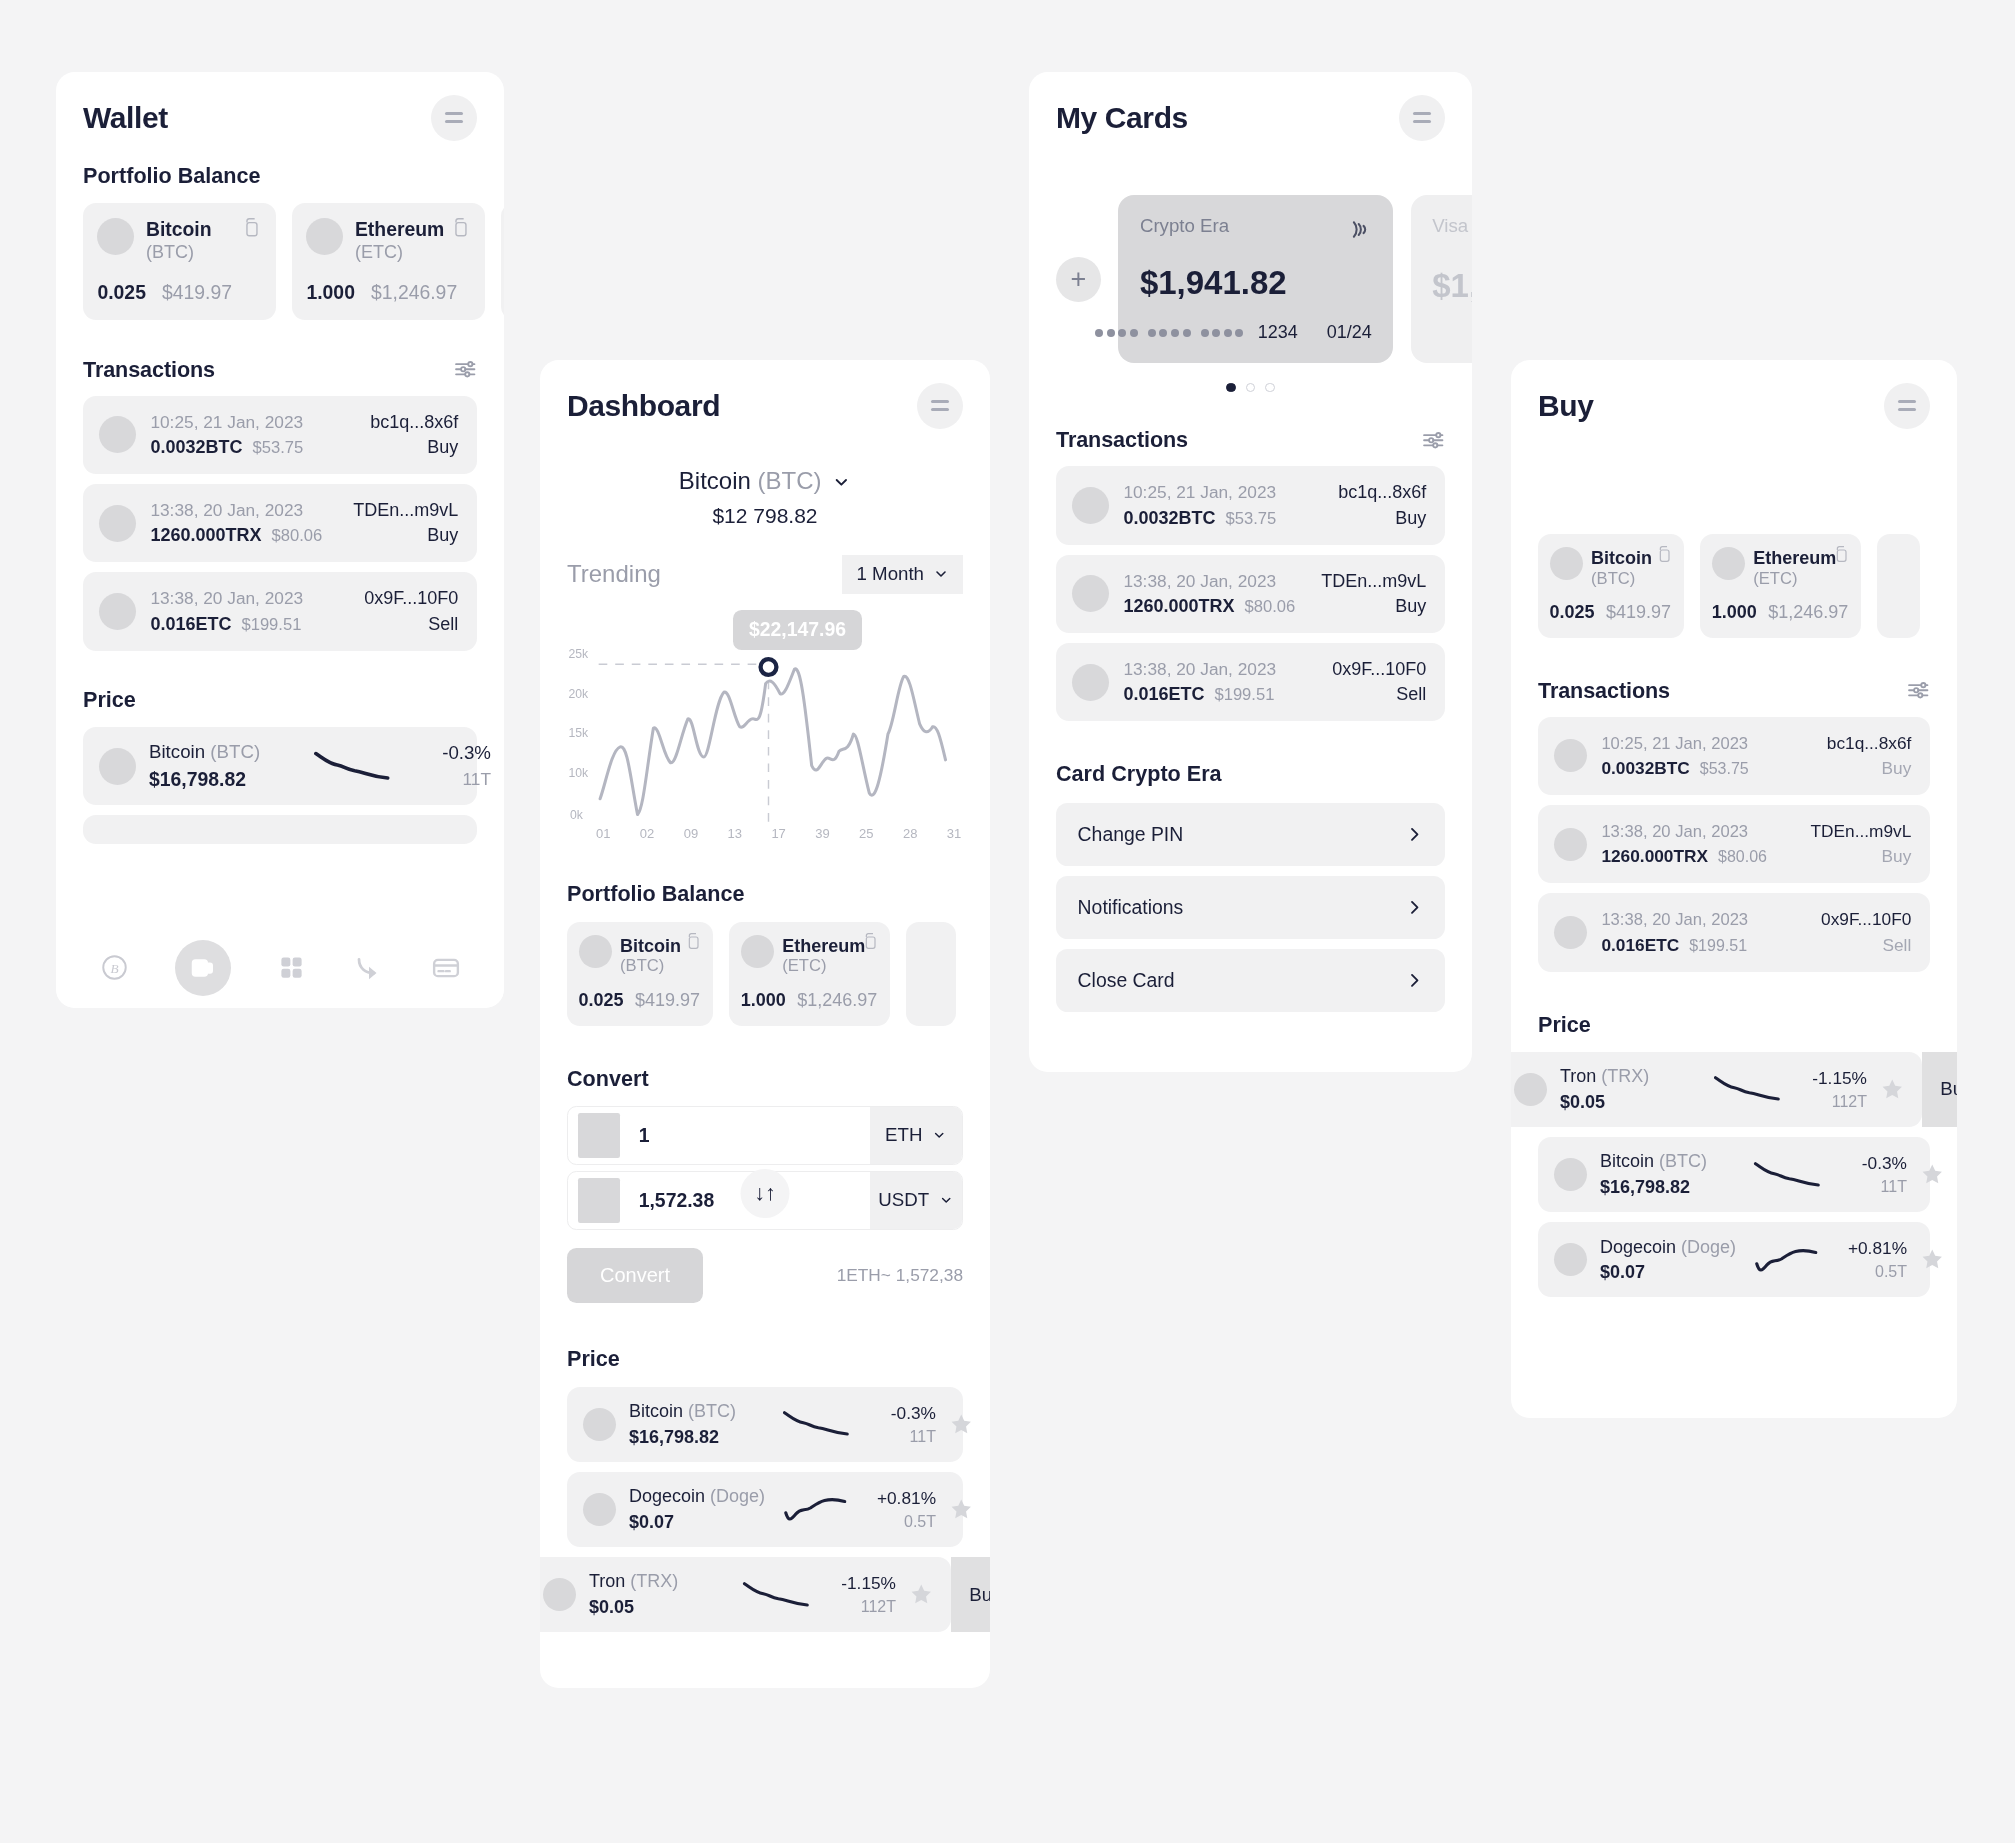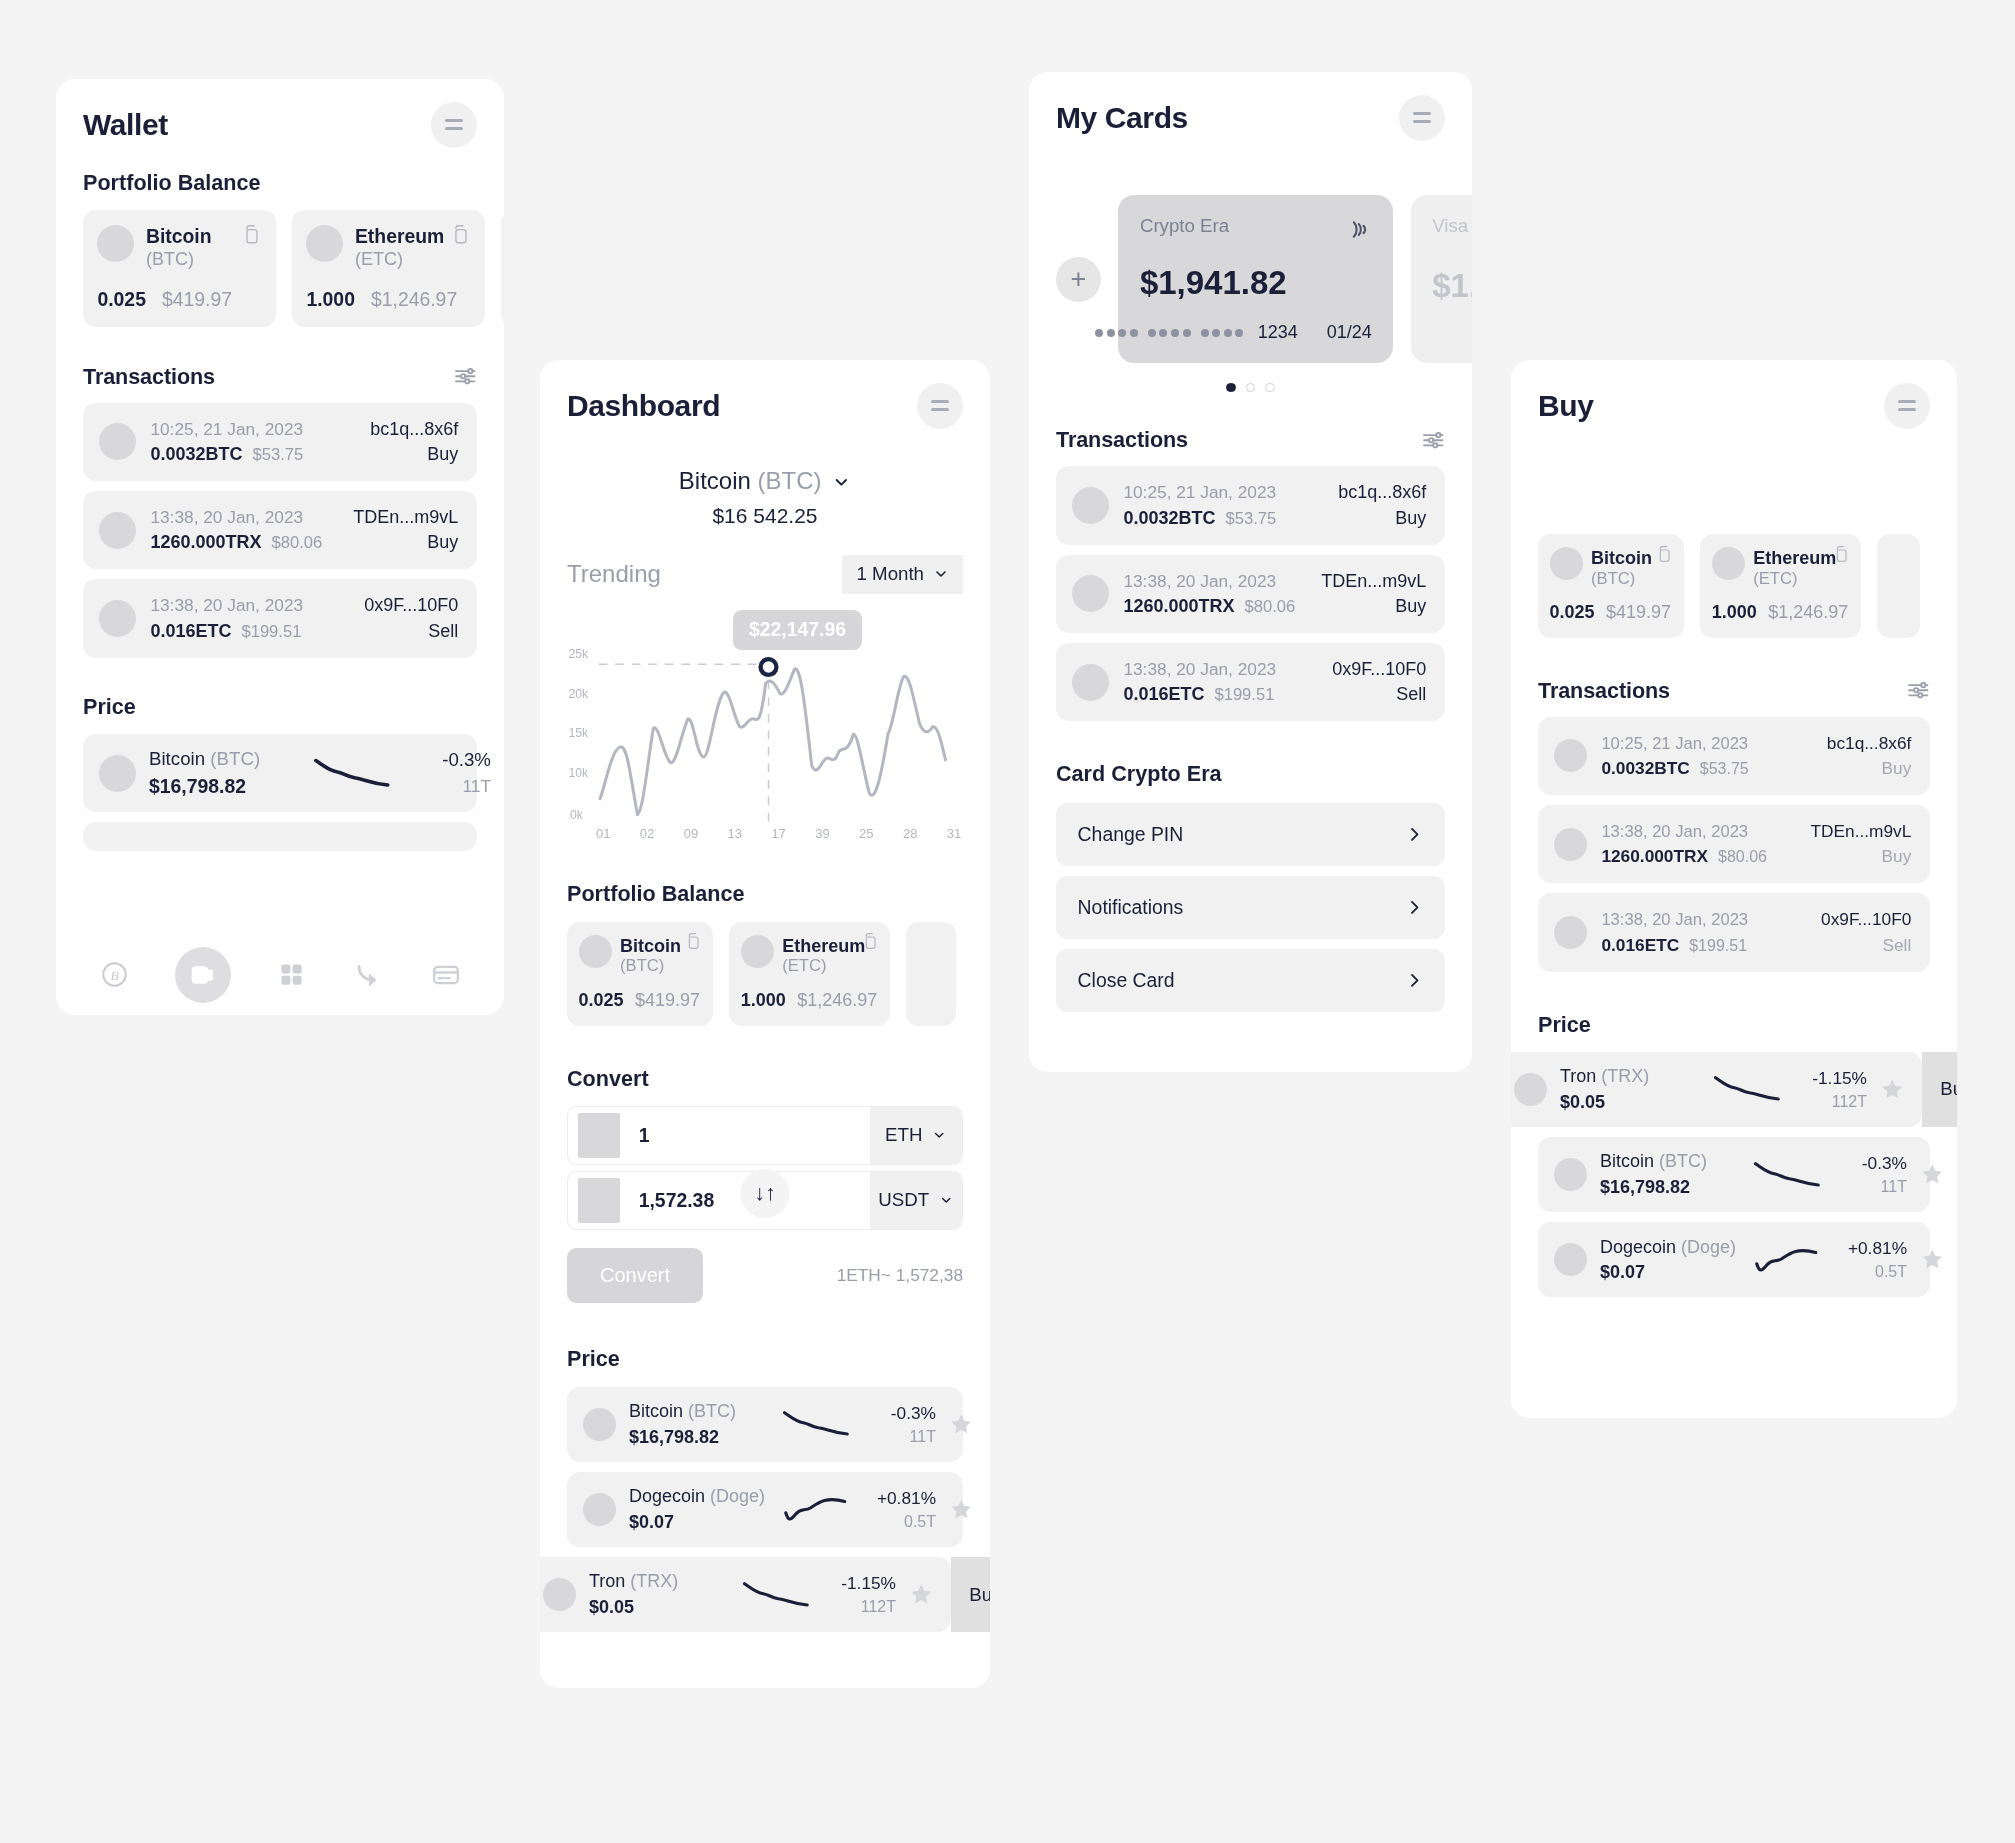--- a/index.html
+++ b/index.html
@@ -214,21 +214,21 @@
     background: #f1f1f2; border-radius: 11.5px;
     display: flex; align-items: center; justify-content: space-between;
     padding: 20px 21.6px; font-size: 19.4px; color: #1b1f38;
   }
 </style>
 </head>
 <body>
 
 <div id="stage">
 
-  <div class="panel" style="left:56px; top:79px; width:448px; height:936px;">
+  <div class="panel" style="left:56px; top:72px; width:448px; height:936px;">
     <div class="phead" style="height:91px;">
       <div class="ptitle">Wallet</div>
       <div class="menu-btn">
           <i></i>
           <i></i>
         </div>
     </div>
 
     <div style="padding:0 27px; margin-bottom:14.4px;">
       <h3 style="font-size:21.6px;font-weight:600;color:#1b1f38;">Portfolio Balance</h3>
@@ -395,21 +395,21 @@
         </div>
     </div>
 
     <div class="dash-coin" style="margin-top:16px;">
       <div class="dc-name">
         <span style="color:#1b1f38">Bitcoin </span><span>(BTC)</span>
         <svg style="vertical-align:middle;margin-left:4.3px" width="18.7" height="18.7" viewBox="0 0 24 24">
             <path d="M6 9l6 6 6-6" fill="none" stroke="#1b1f38" stroke-width="2.4" stroke-linecap="round" stroke-linejoin="round"></path>
           </svg>
       </div>
-      <div class="dash-price">$16 542.25</div>
+      <div class="dash-price">$12 798.82</div>
     </div>
 
     <div class="trend-row">
       <span class="trend-lbl">Trending</span>
       <span class="period">
         <span>1 Month</span>
         <svg width="16" height="16" viewBox="0 0 24 24">
             <path d="M6 9l6 6 6-6" fill="none" stroke="#1b1f38" stroke-width="2.4" stroke-linecap="round" stroke-linejoin="round"></path>
           </svg>
       </span>

